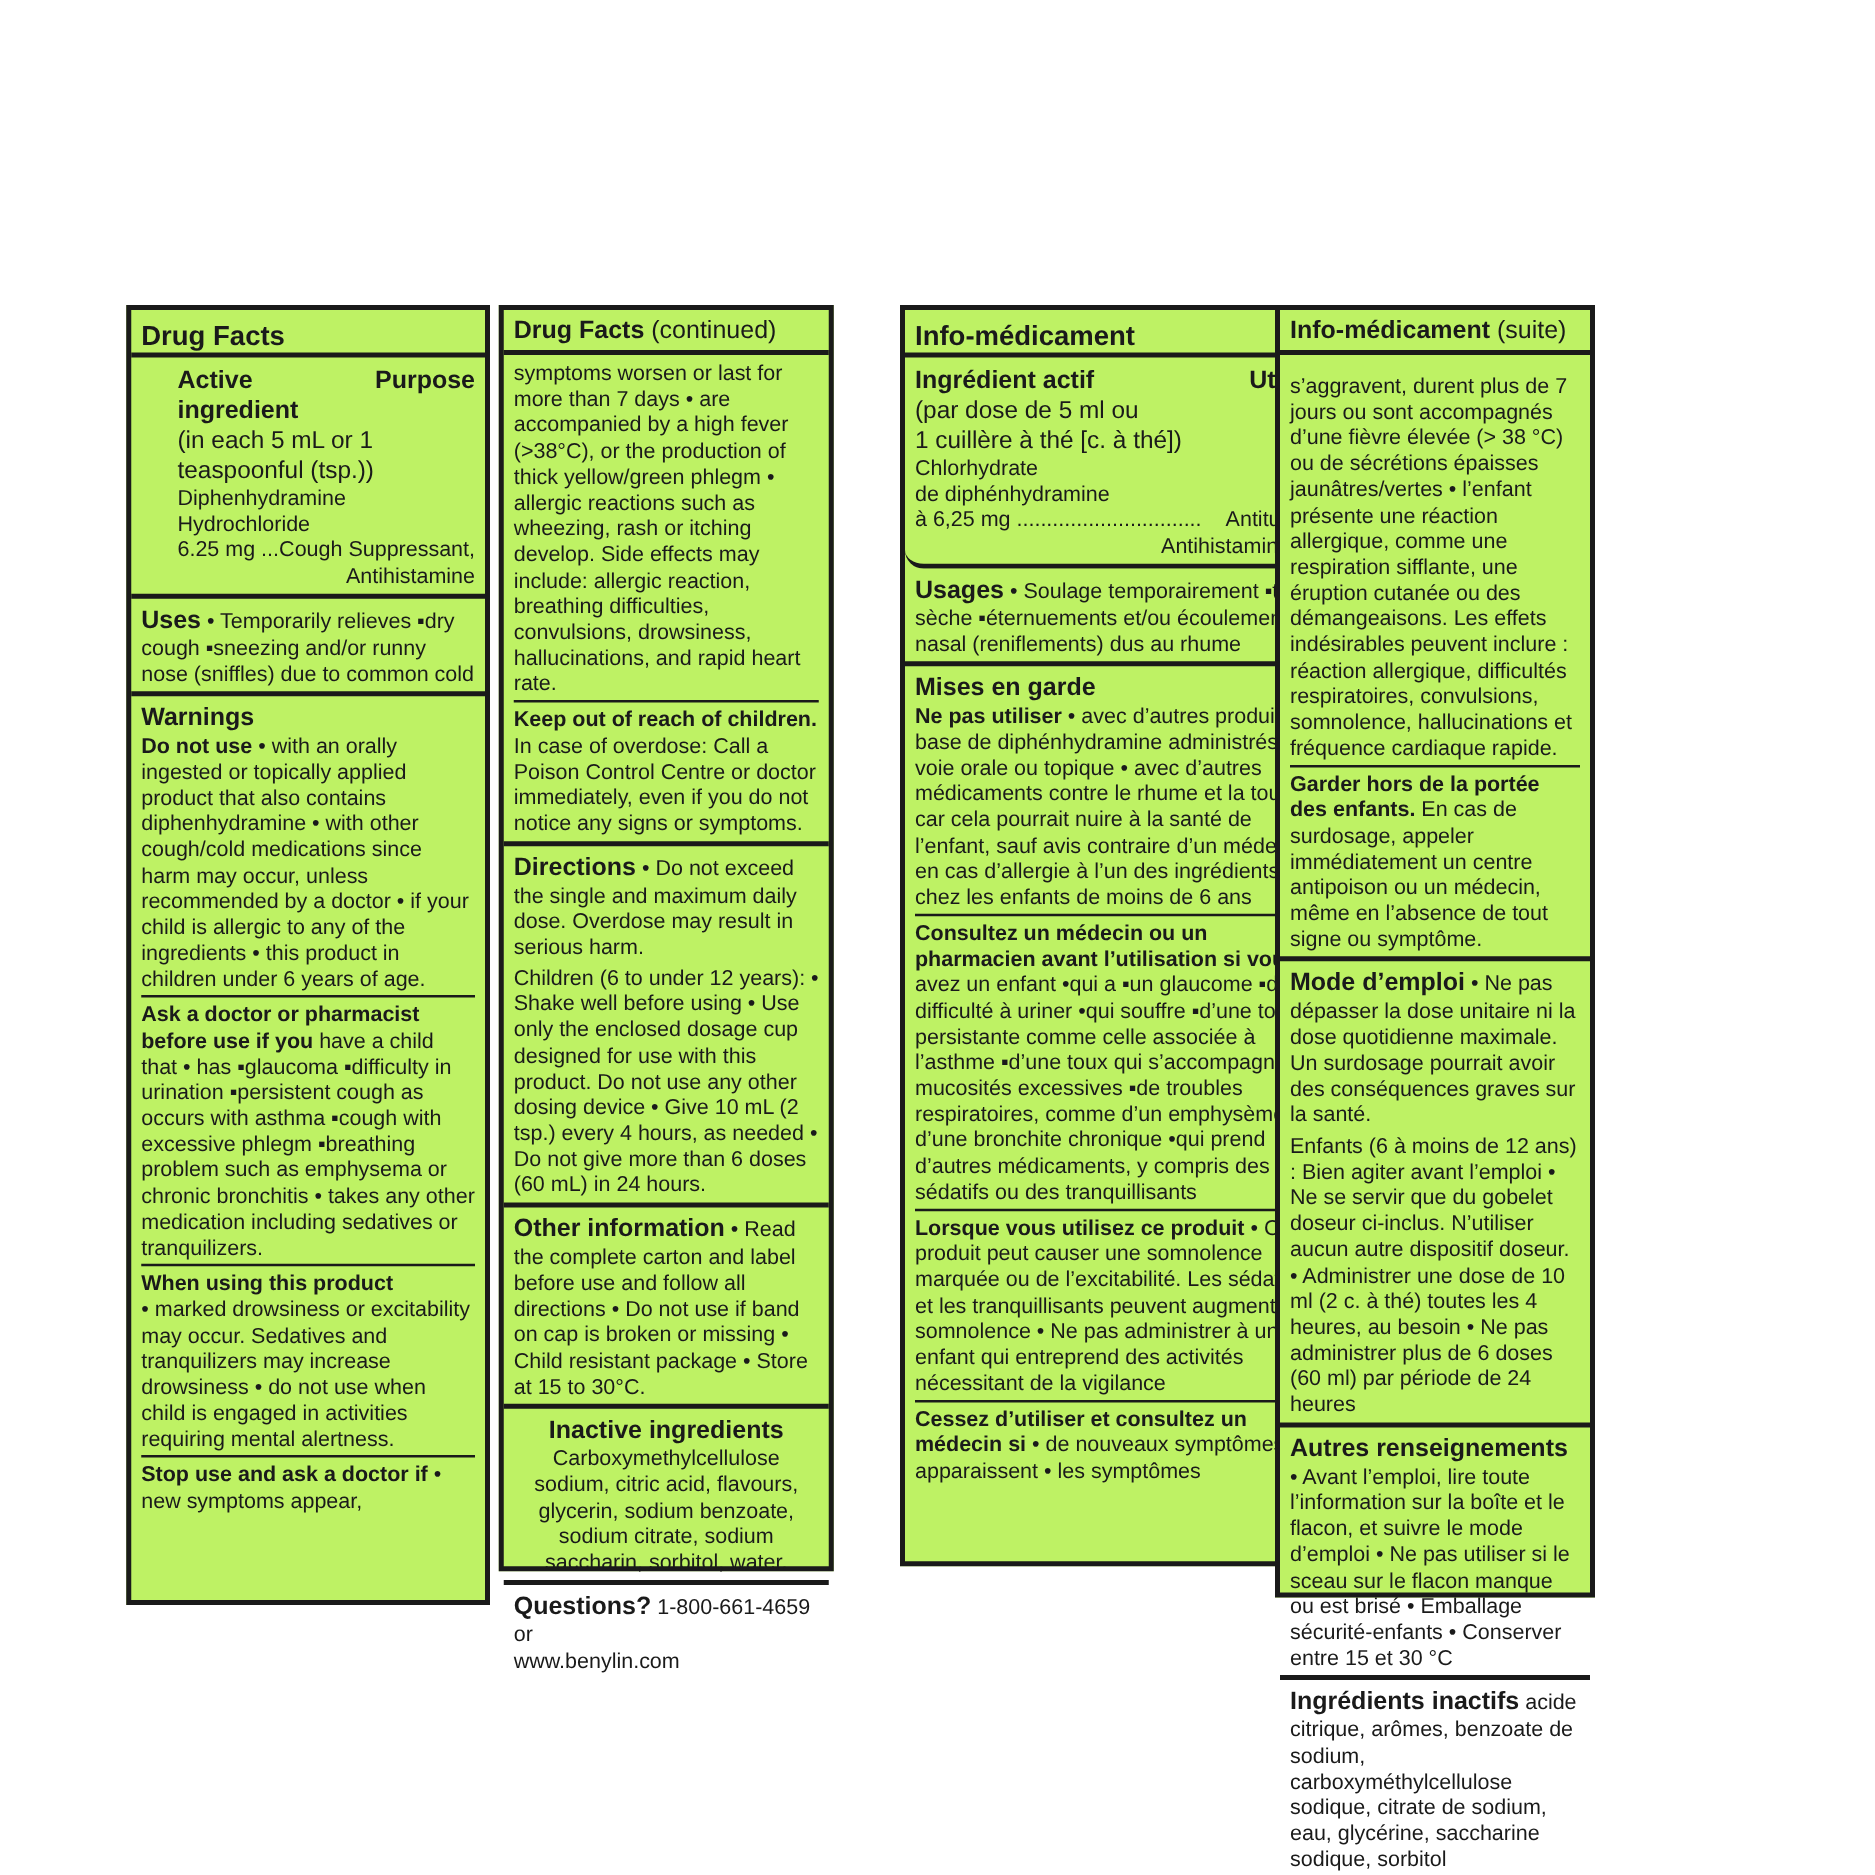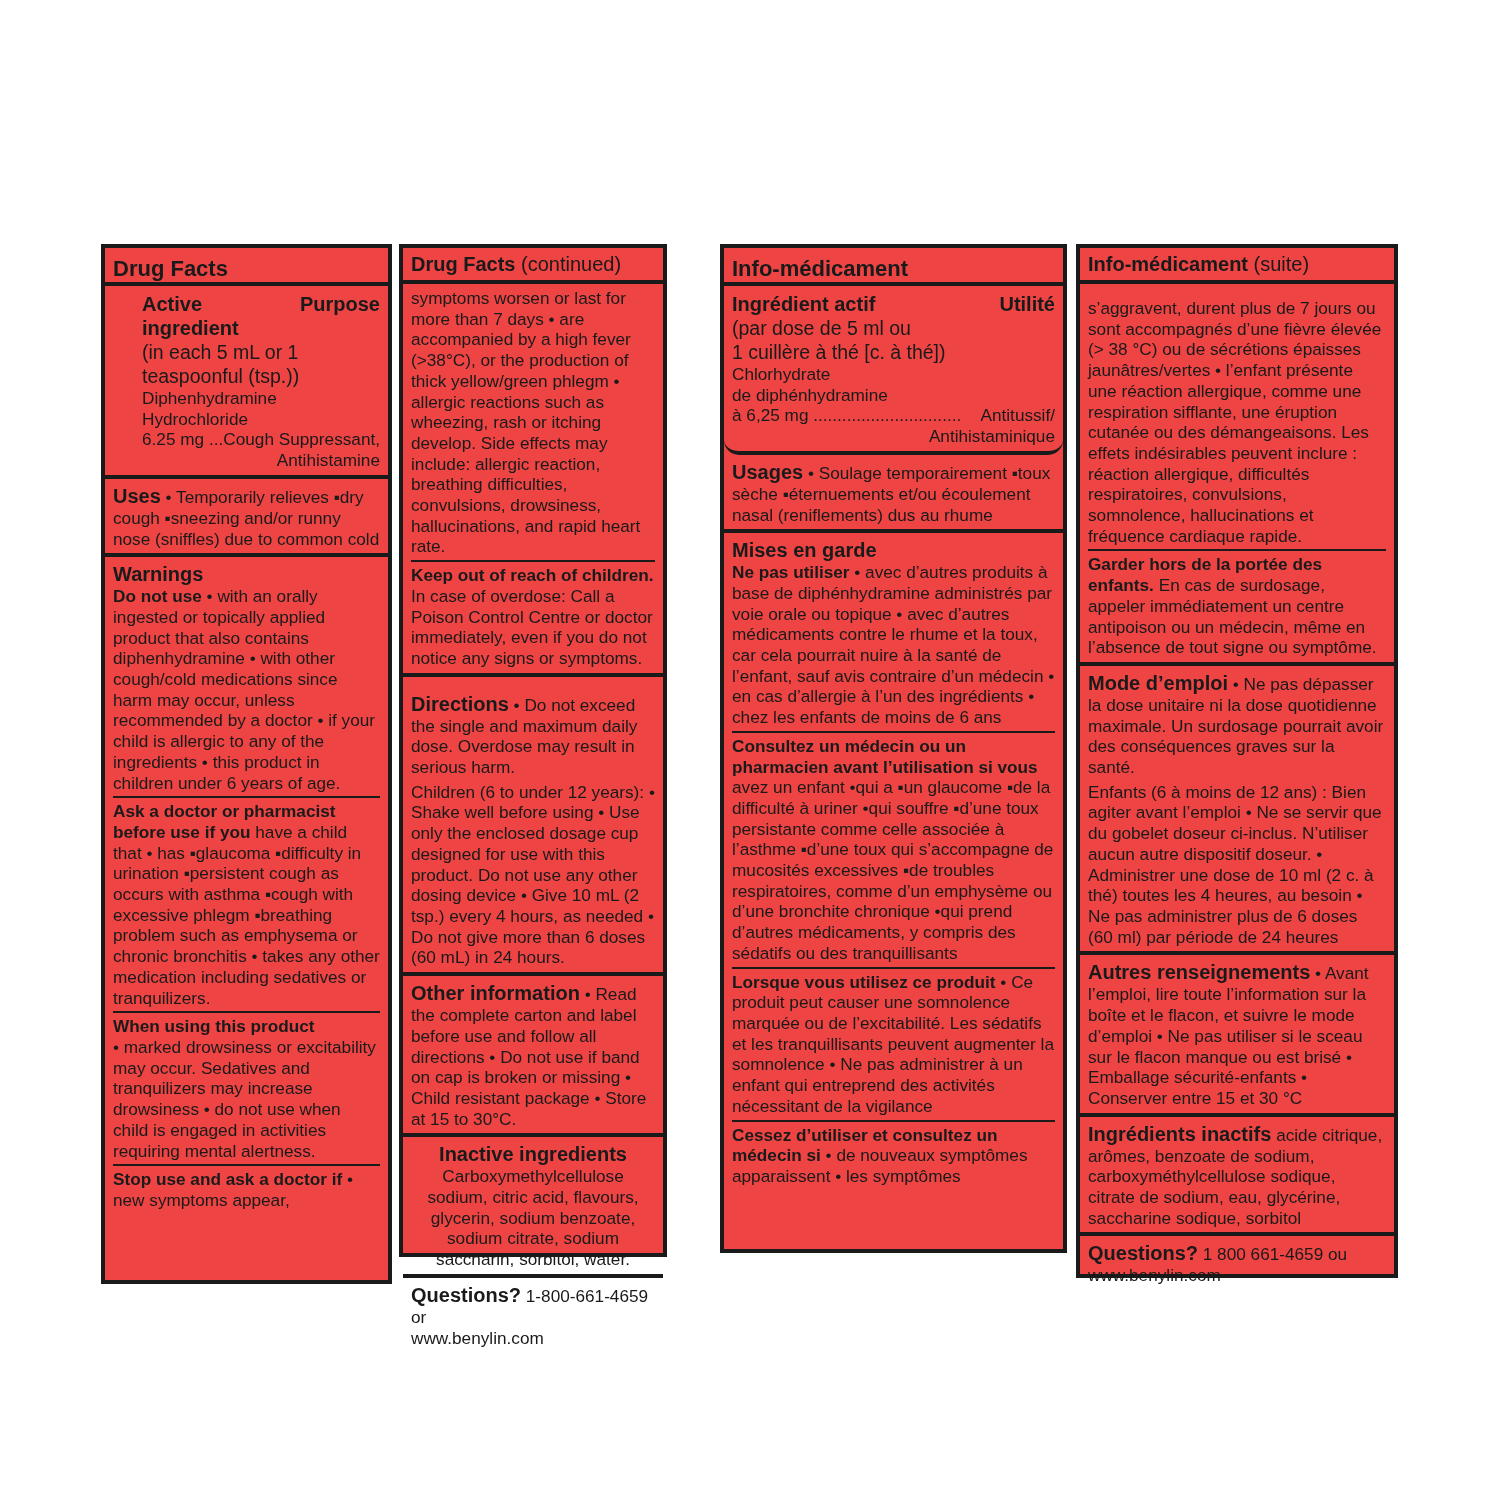--- a/index.html
+++ b/index.html
@@ -1,18 +1,18 @@
 <!DOCTYPE html>
 <html><head>
   <meta charset="utf-8">
   <style>
     html, body { margin:0; padding:0; background:#ffffff; }
     body { width:1500px; height:1500px; position:relative; overflow:hidden;
       font-family:"Liberation Sans", sans-serif; color:#1a1a1a; }
-    .panel { position:absolute; top:244px; border:4px solid #1a1a1a; box-sizing:border-box; background:#ef4444; }
+    .panel { position:absolute; top:244px; border:4px solid #1a1a1a; box-sizing:border-box; background:#bef264; }
     .sec { border-bottom:4px solid #1a1a1a; padding:3px 8px 4px 8px; }
     .sec:last-child { border-bottom:none; }
     .title { font-weight:bold; font-size:22px; line-height:34px; padding:4px 8px 0 8px; height:38px; box-sizing:border-box; }
     .title2 { font-size:20px; line-height:28px; padding:2px 8px; }
     .title2 .b { font-weight:bold; }
     .t { font-size:17.2px; line-height:20.7px; margin:0; }
     .big { font-size:19.5px; line-height:24px; }
     .h { font-weight:bold; font-size:20px; line-height:24px; }
     .hb { font-weight:bold; }
     .rule { border-top:2px solid #1a1a1a; margin:3px 0 3px 0; }
@@ -57,21 +57,21 @@
   </div>
 </div>
 
 <div class="panel" style="left:399px; width:268px; height:1013px;">
   <div class="sec title2"><span class="b">Drug Facts</span><span> (continued)</span></div>
   <div class="sec" style="padding-top:4px;">
     <p class="t">symptoms worsen or last for more than 7 days • are accompanied by a high fever (&gt;38°C), or the production of thick yellow/green phlegm • allergic reactions such as wheezing, rash or itching develop. Side effects may include: allergic reaction, breathing difficulties, convulsions, drowsiness, hallucinations, and rapid heart rate.</p>
     <div class="rule"></div>
     <p class="t"><span class="hb">Keep out of reach of children.</span><span> In case of overdose: Call a Poison Control Centre or doctor immediately, even if you do not notice any signs or symptoms.</span></p>
   </div>
-  <div class="sec" style="padding-top:15px;">
+  <div class="sec" style="padding-top:5px;">
     <p class="t"><span class="h">Directions</span><span> • Do not exceed the single and maximum daily dose. Overdose may result in serious harm.</span></p>
     <div class="gap"></div>
     <p class="t">Children (6 to under 12 years): • Shake well before using • Use only the enclosed dosage cup designed for use with this product. Do not use any other dosing device • Give 10 mL (2 tsp.) every 4 hours, as needed • Do not give more than 6 doses (60 mL) in 24 hours.</p>
   </div>
   <div class="sec" style="padding-top:5px;">
     <p class="t"><span class="h">Other information</span><span> • Read the complete carton and label before use and follow all directions • Do not use if band on cap is broken or missing • Child resistant package • Store at 15 to 30°C.</span></p>
   </div>
   <div class="sec" style="padding-top:5px;text-align:center;">
     <p class="h">Inactive ingredients</p>
     <p class="t">Carboxymethylcellulose sodium, citric acid, flavours, glycerin, sodium benzoate, sodium citrate, sodium saccharin, sorbitol, water.</p>
@@ -107,21 +107,21 @@
     <p class="t"><span class="hb">Ne pas utiliser</span><span> • avec d’autres produits à base de diphénhydramine administrés par voie orale ou topique • avec d’autres médicaments contre le rhume et la toux, car cela pourrait nuire à la santé de l’enfant, sauf avis contraire d’un médecin • en cas d’allergie à l’un des ingrédients • chez les enfants de moins de 6 ans</span></p>
     <div class="rule"></div>
     <p class="t"><span class="hb">Consultez un médecin ou un pharmacien avant l’utilisation si vous</span><span> avez un enfant •qui a ▪un glaucome ▪de la difficulté à uriner •qui souffre ▪d’une toux persistante comme celle associée à l’asthme ▪d’une toux qui s’accompagne de mucosités excessives ▪de troubles respiratoires, comme d’un emphysème ou d’une bronchite chronique •qui prend d’autres médicaments, y compris des sédatifs ou des tranquillisants</span></p>
     <div class="rule"></div>
     <p class="t"><span class="hb">Lorsque vous utilisez ce produit</span><span> • Ce produit peut causer une somnolence marquée ou de l’excitabilité. Les sédatifs et les tranquillisants peuvent augmenter la somnolence • Ne pas administrer à un enfant qui entreprend des activités nécessitant de la vigilance</span></p>
     <div class="rule"></div>
     <p class="t"><span class="hb">Cessez d’utiliser et consultez un médecin si</span><span> • de nouveaux symptômes apparaissent • les symptômes</span></p>
   </div>
 </div>
 
-<div class="panel" style="left:1076px; width:322px; height:1034px;">
+<div class="panel" style="left:1020px; width:256px; height:1034px;">
   <div class="sec title2"><span class="b">Info-médicament</span><span> (suite)</span></div>
   <div class="sec" style="padding-top:14px;">
     <p class="t">s’aggravent, durent plus de 7 jours ou sont accompagnés d’une fièvre élevée (&gt; 38 °C) ou de sécrétions épaisses jaunâtres/vertes • l’enfant présente une réaction allergique, comme une respiration sifflante, une éruption cutanée ou des démangeaisons. Les effets indésirables peuvent inclure : réaction allergique, difficultés respiratoires, convulsions, somnolence, hallucinations et fréquence cardiaque rapide.</p>
     <div class="rule"></div>
     <p class="t"><span class="hb">Garder hors de la portée des enfants.</span><span> En cas de surdosage, appeler immédiatement un centre antipoison ou un médecin, même en l’absence de tout signe ou symptôme.</span></p>
   </div>
   <div class="sec" style="padding-top:5px;">
     <p class="t"><span class="h">Mode d’emploi</span><span> • Ne pas dépasser la dose unitaire ni la dose quotidienne maximale. Un surdosage pourrait avoir des conséquences graves sur la santé.</span></p>
     <div class="gap"></div>
     <p class="t">Enfants (6 à moins de 12 ans) : Bien agiter avant l’emploi • Ne se servir que du gobelet doseur ci-inclus. N’utiliser aucun autre dispositif doseur. • Administrer une dose de 10 ml (2 c. à thé) toutes les 4 heures, au besoin • Ne pas administrer plus de 6 doses (60 ml) par période de 24 heures</p>

